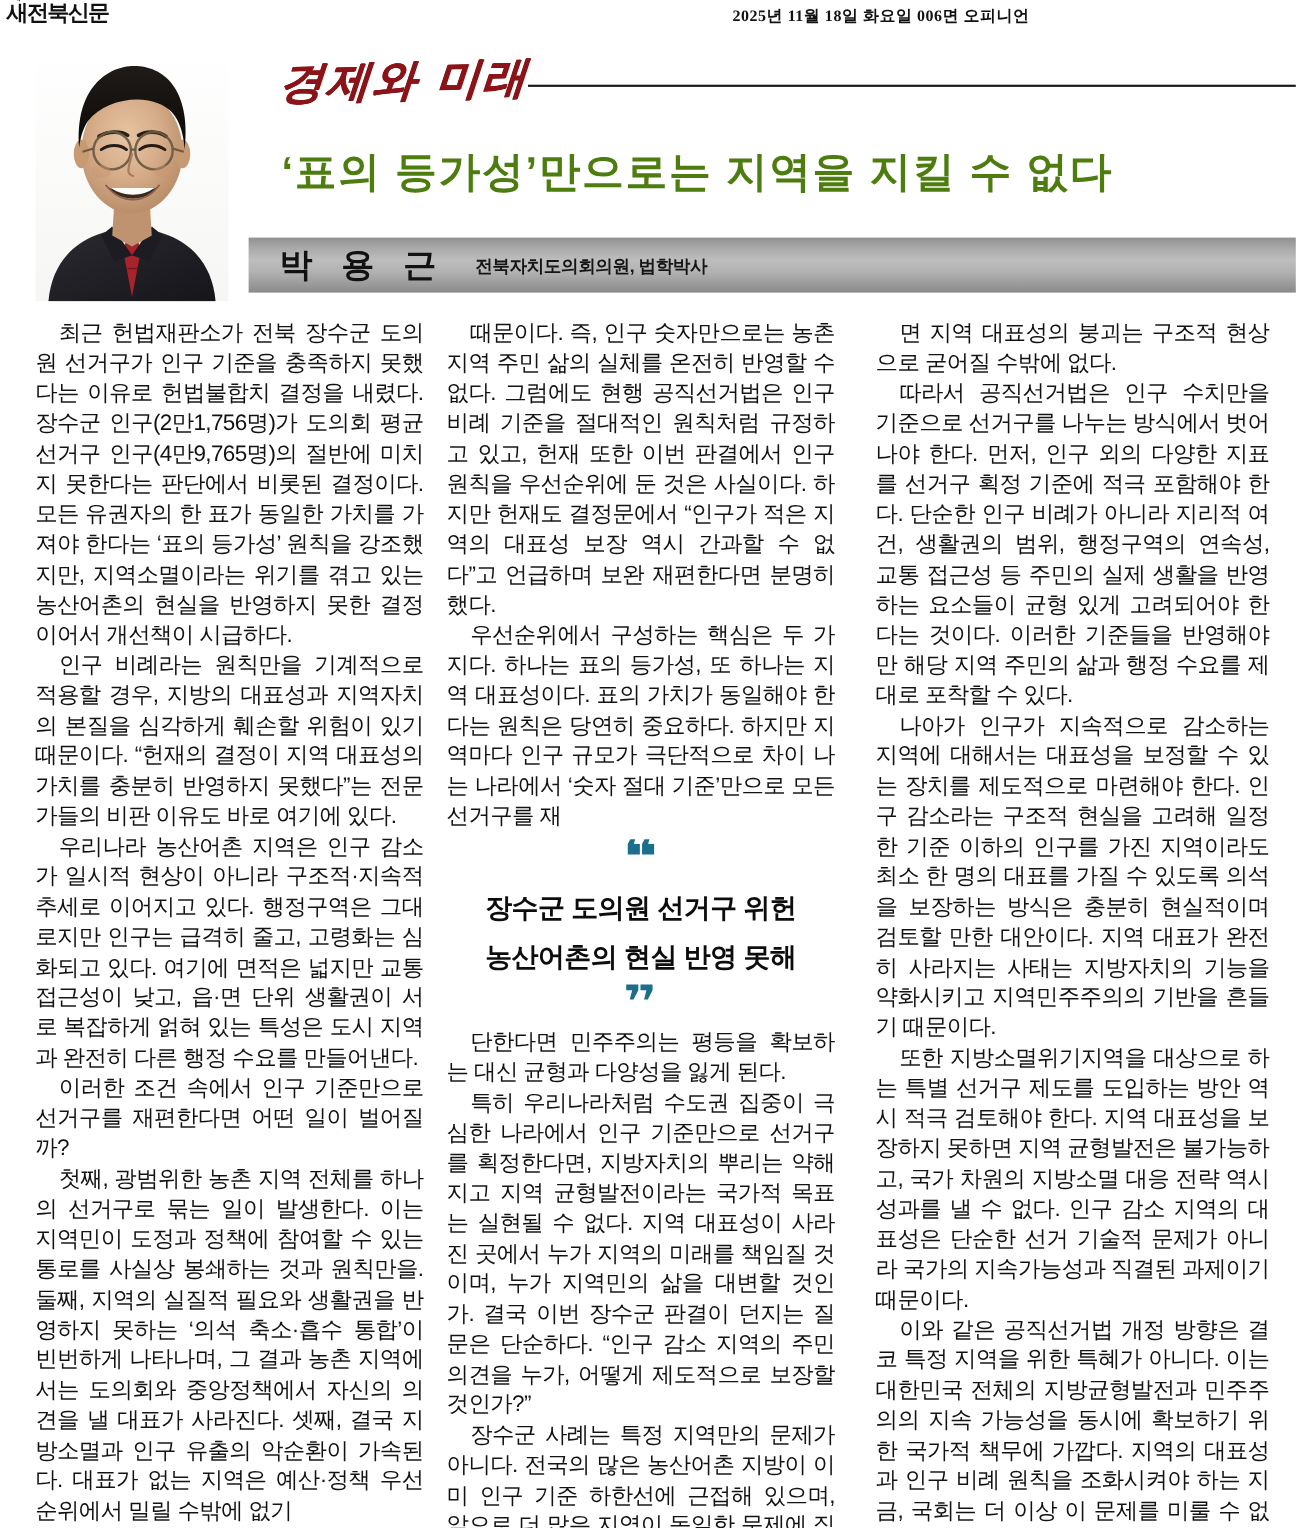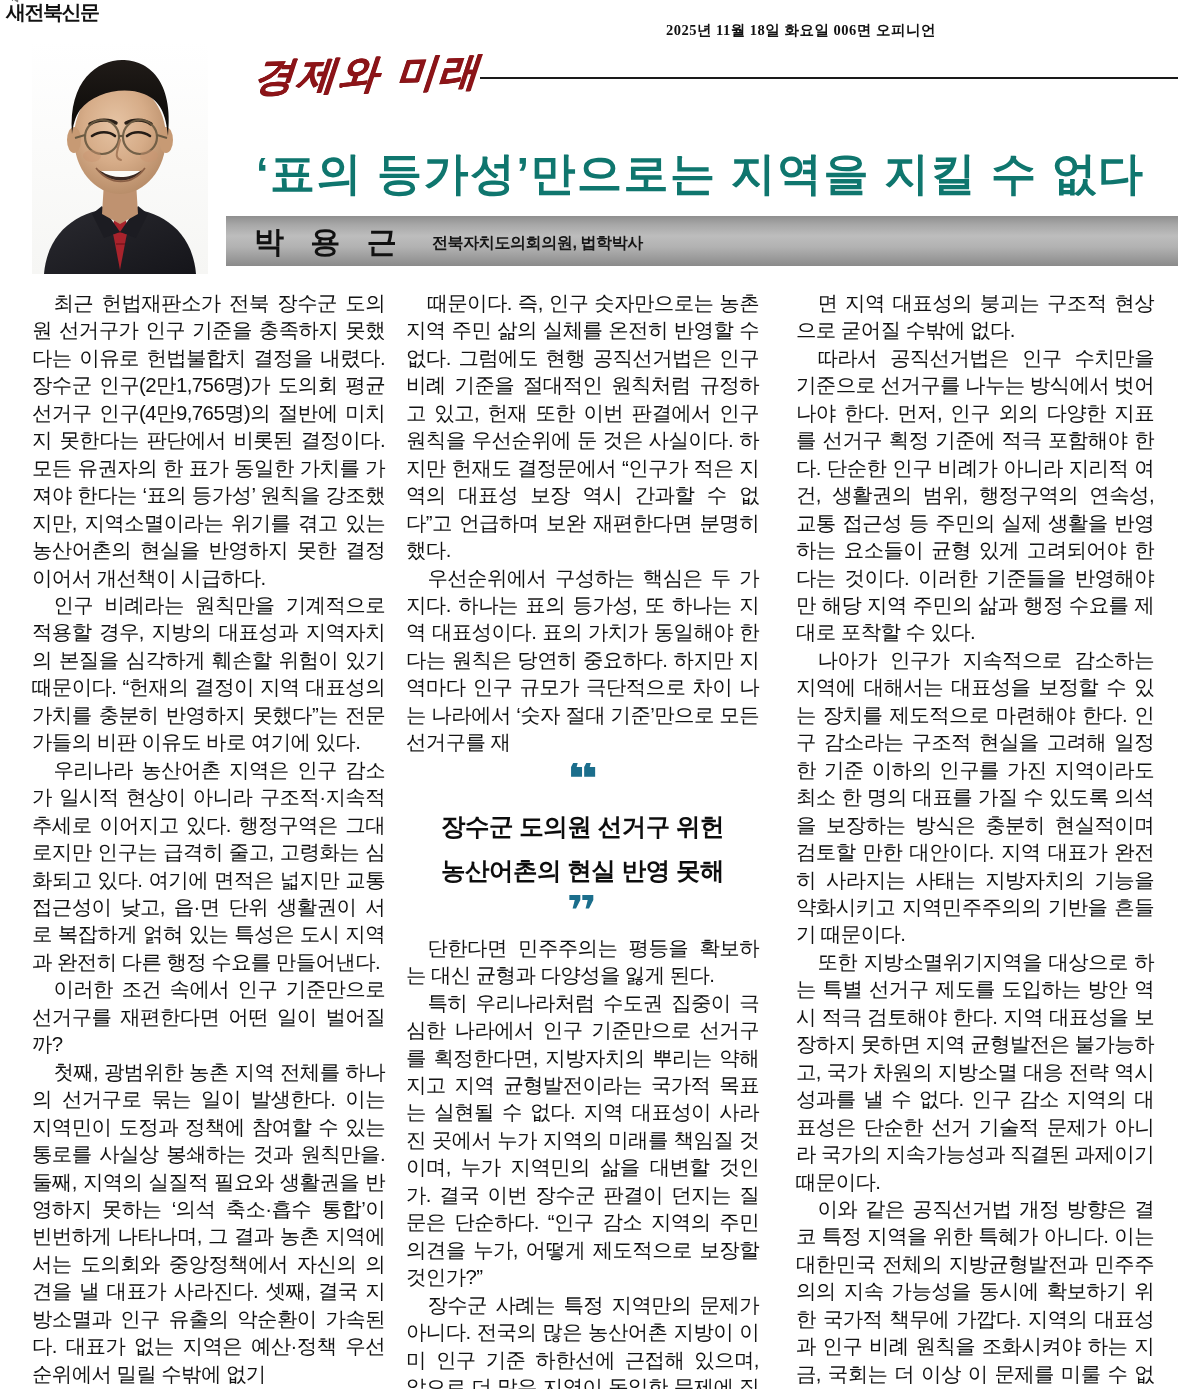--- a/index.html
+++ b/index.html
@@ -47,21 +47,20 @@
   .dateline {
     position: absolute;
     right: 8px;
     top: 5px;
     font-family: "Liberation Serif", "DejaVu Serif", serif;
     font-weight: bold;
     font-size: 14.5px;
     letter-spacing: 0.5px;
     color: #111;
     white-space: nowrap;
-    margin-top: 16px;
   }
 
   
   .photo-wrap {
     position: absolute;
     left: 32px;
     top: 42px;
     width: 176px;
     height: 232px;
     overflow: hidden;
@@ -103,28 +102,28 @@
     top: 27px;
     width: 898px;
     height: 2px;
     background: #1a1a1a;
   }
 
   
   .headline {
     position: absolute;
     left: 256px;
-    top: 114px;
+    top: 102px;
     width: 900px;
     font-family: "Liberation Sans", sans-serif;
     font-weight: bold;
-    font-size: 45px;
+    font-size: 38px;
     line-height: 60px;
     letter-spacing: 1.5px;
-    color: #0f766e;
+    color: #4d7c0f;
     white-space: nowrap;
   }
 
   
   .byline-bar {
     position: absolute;
     left: 226px;
     top: 216px;
     width: 1114px;
     height: 50px;

